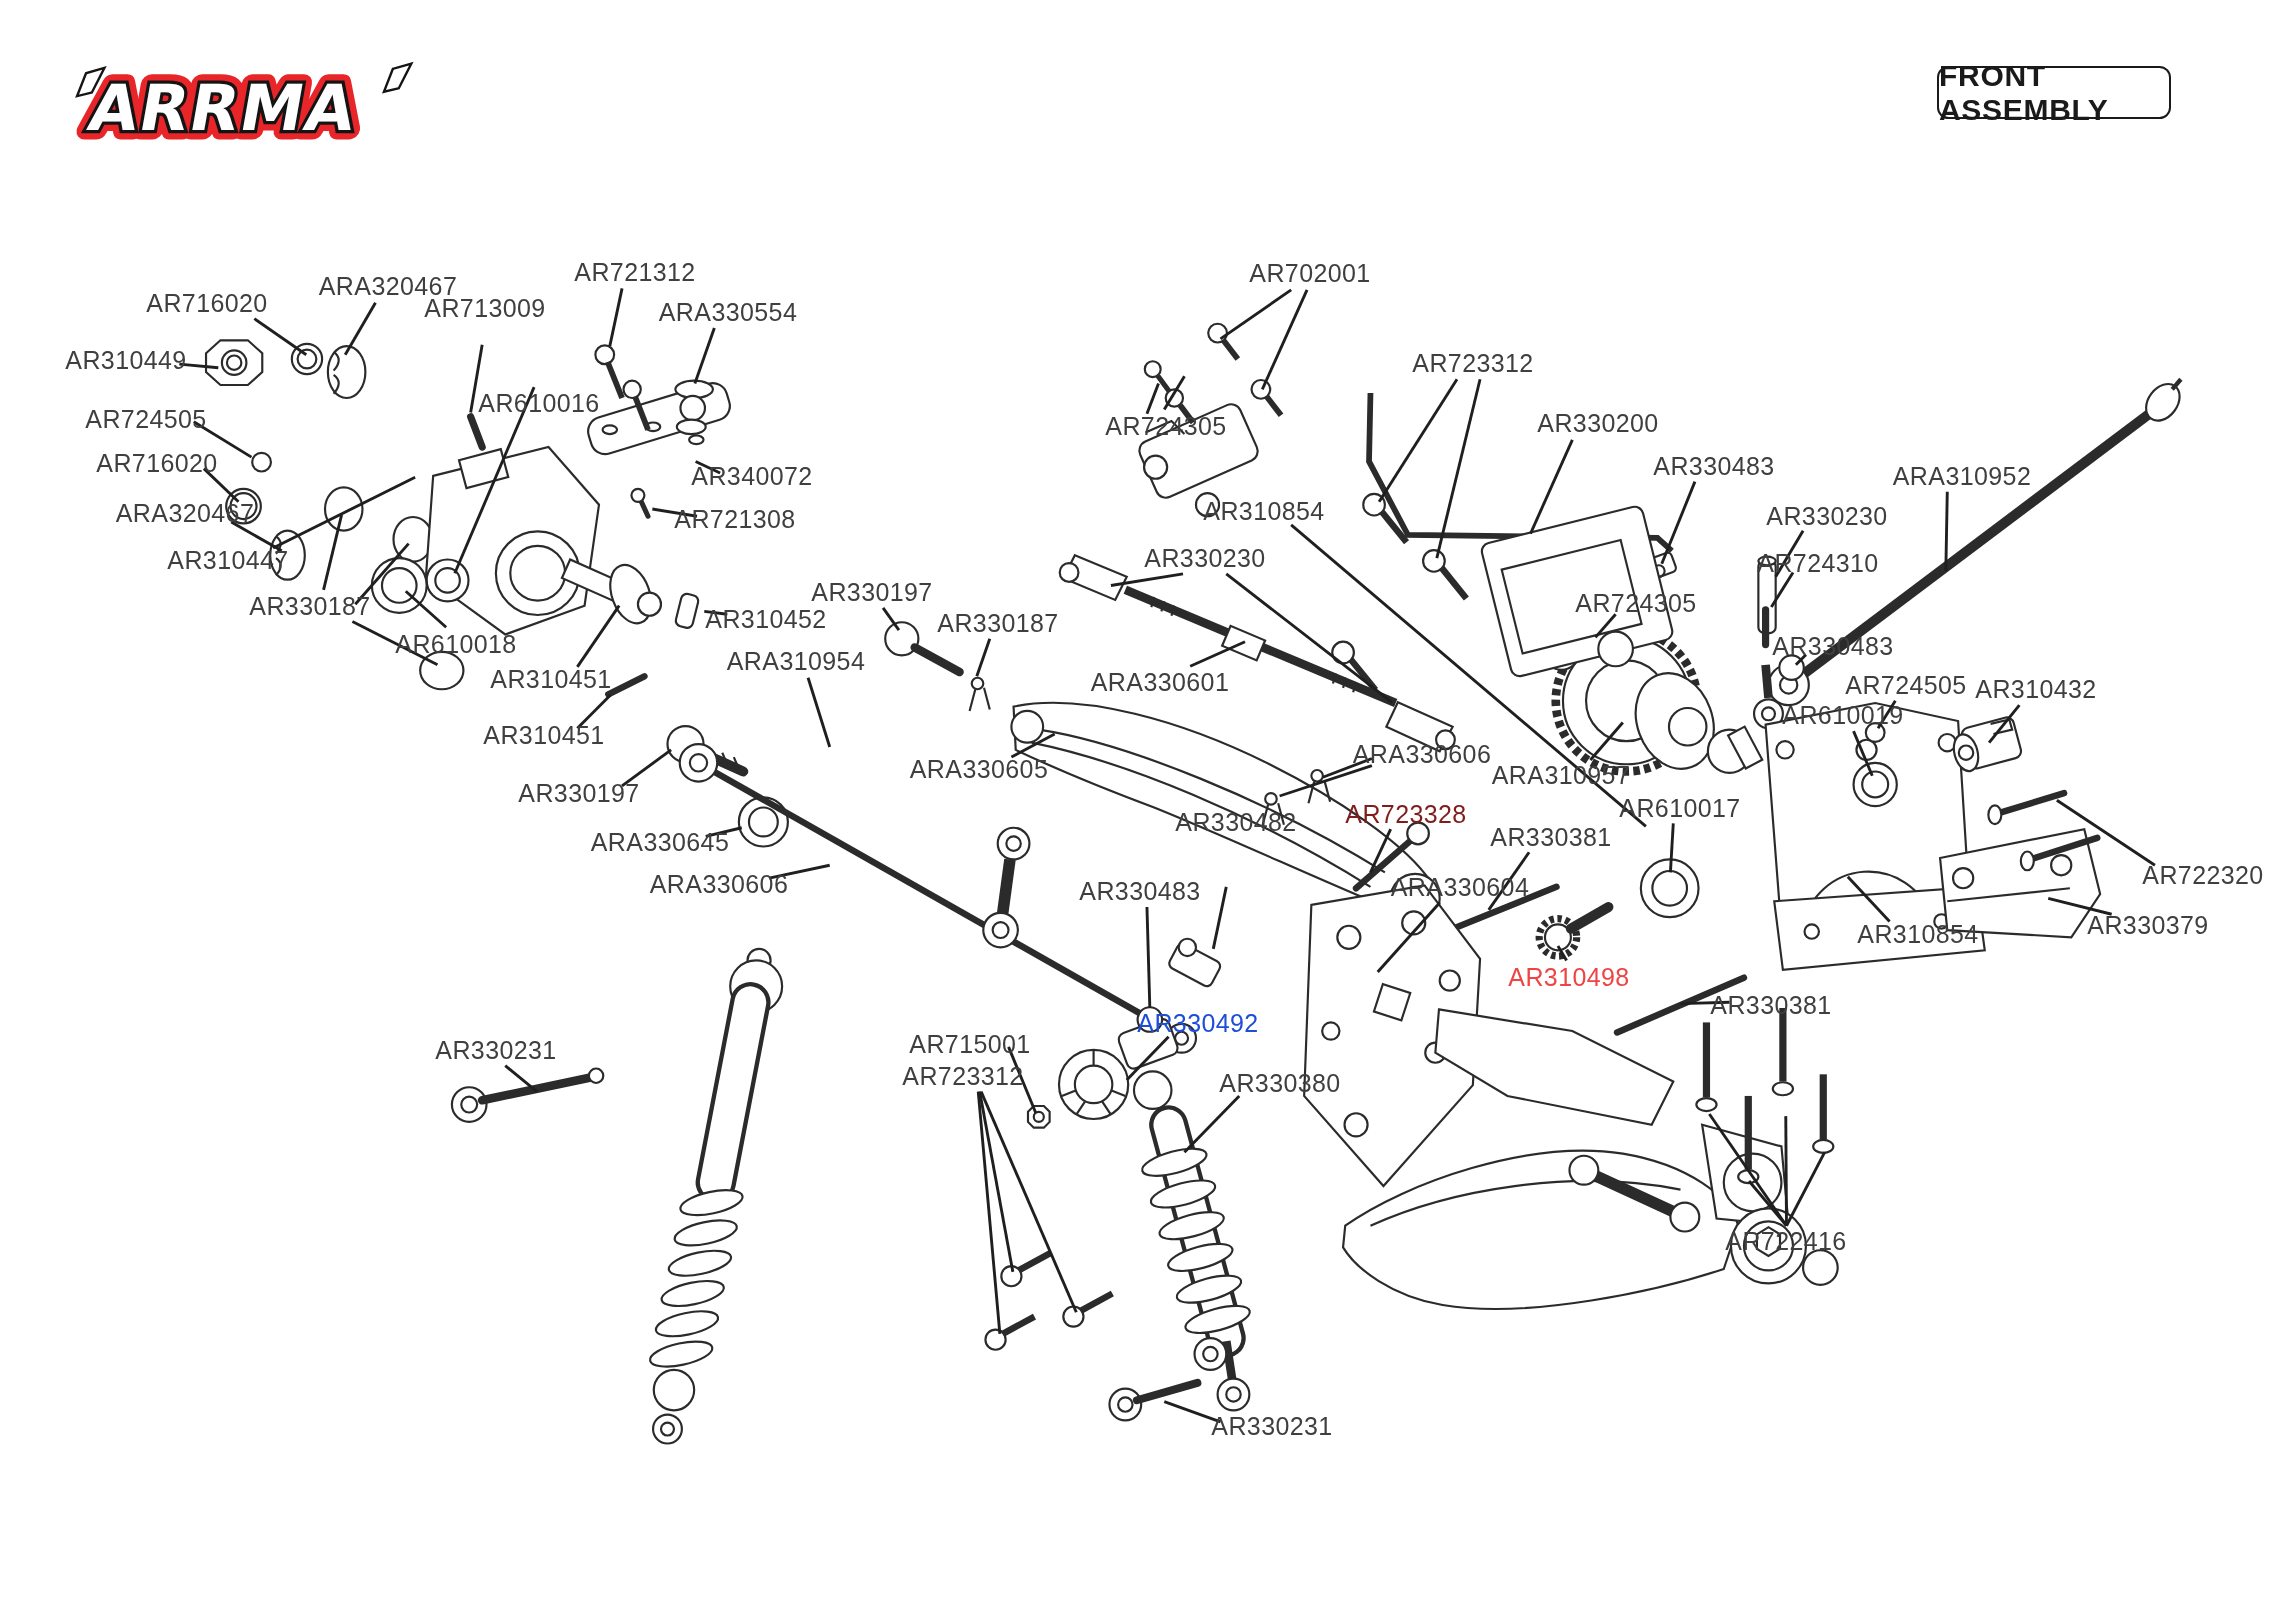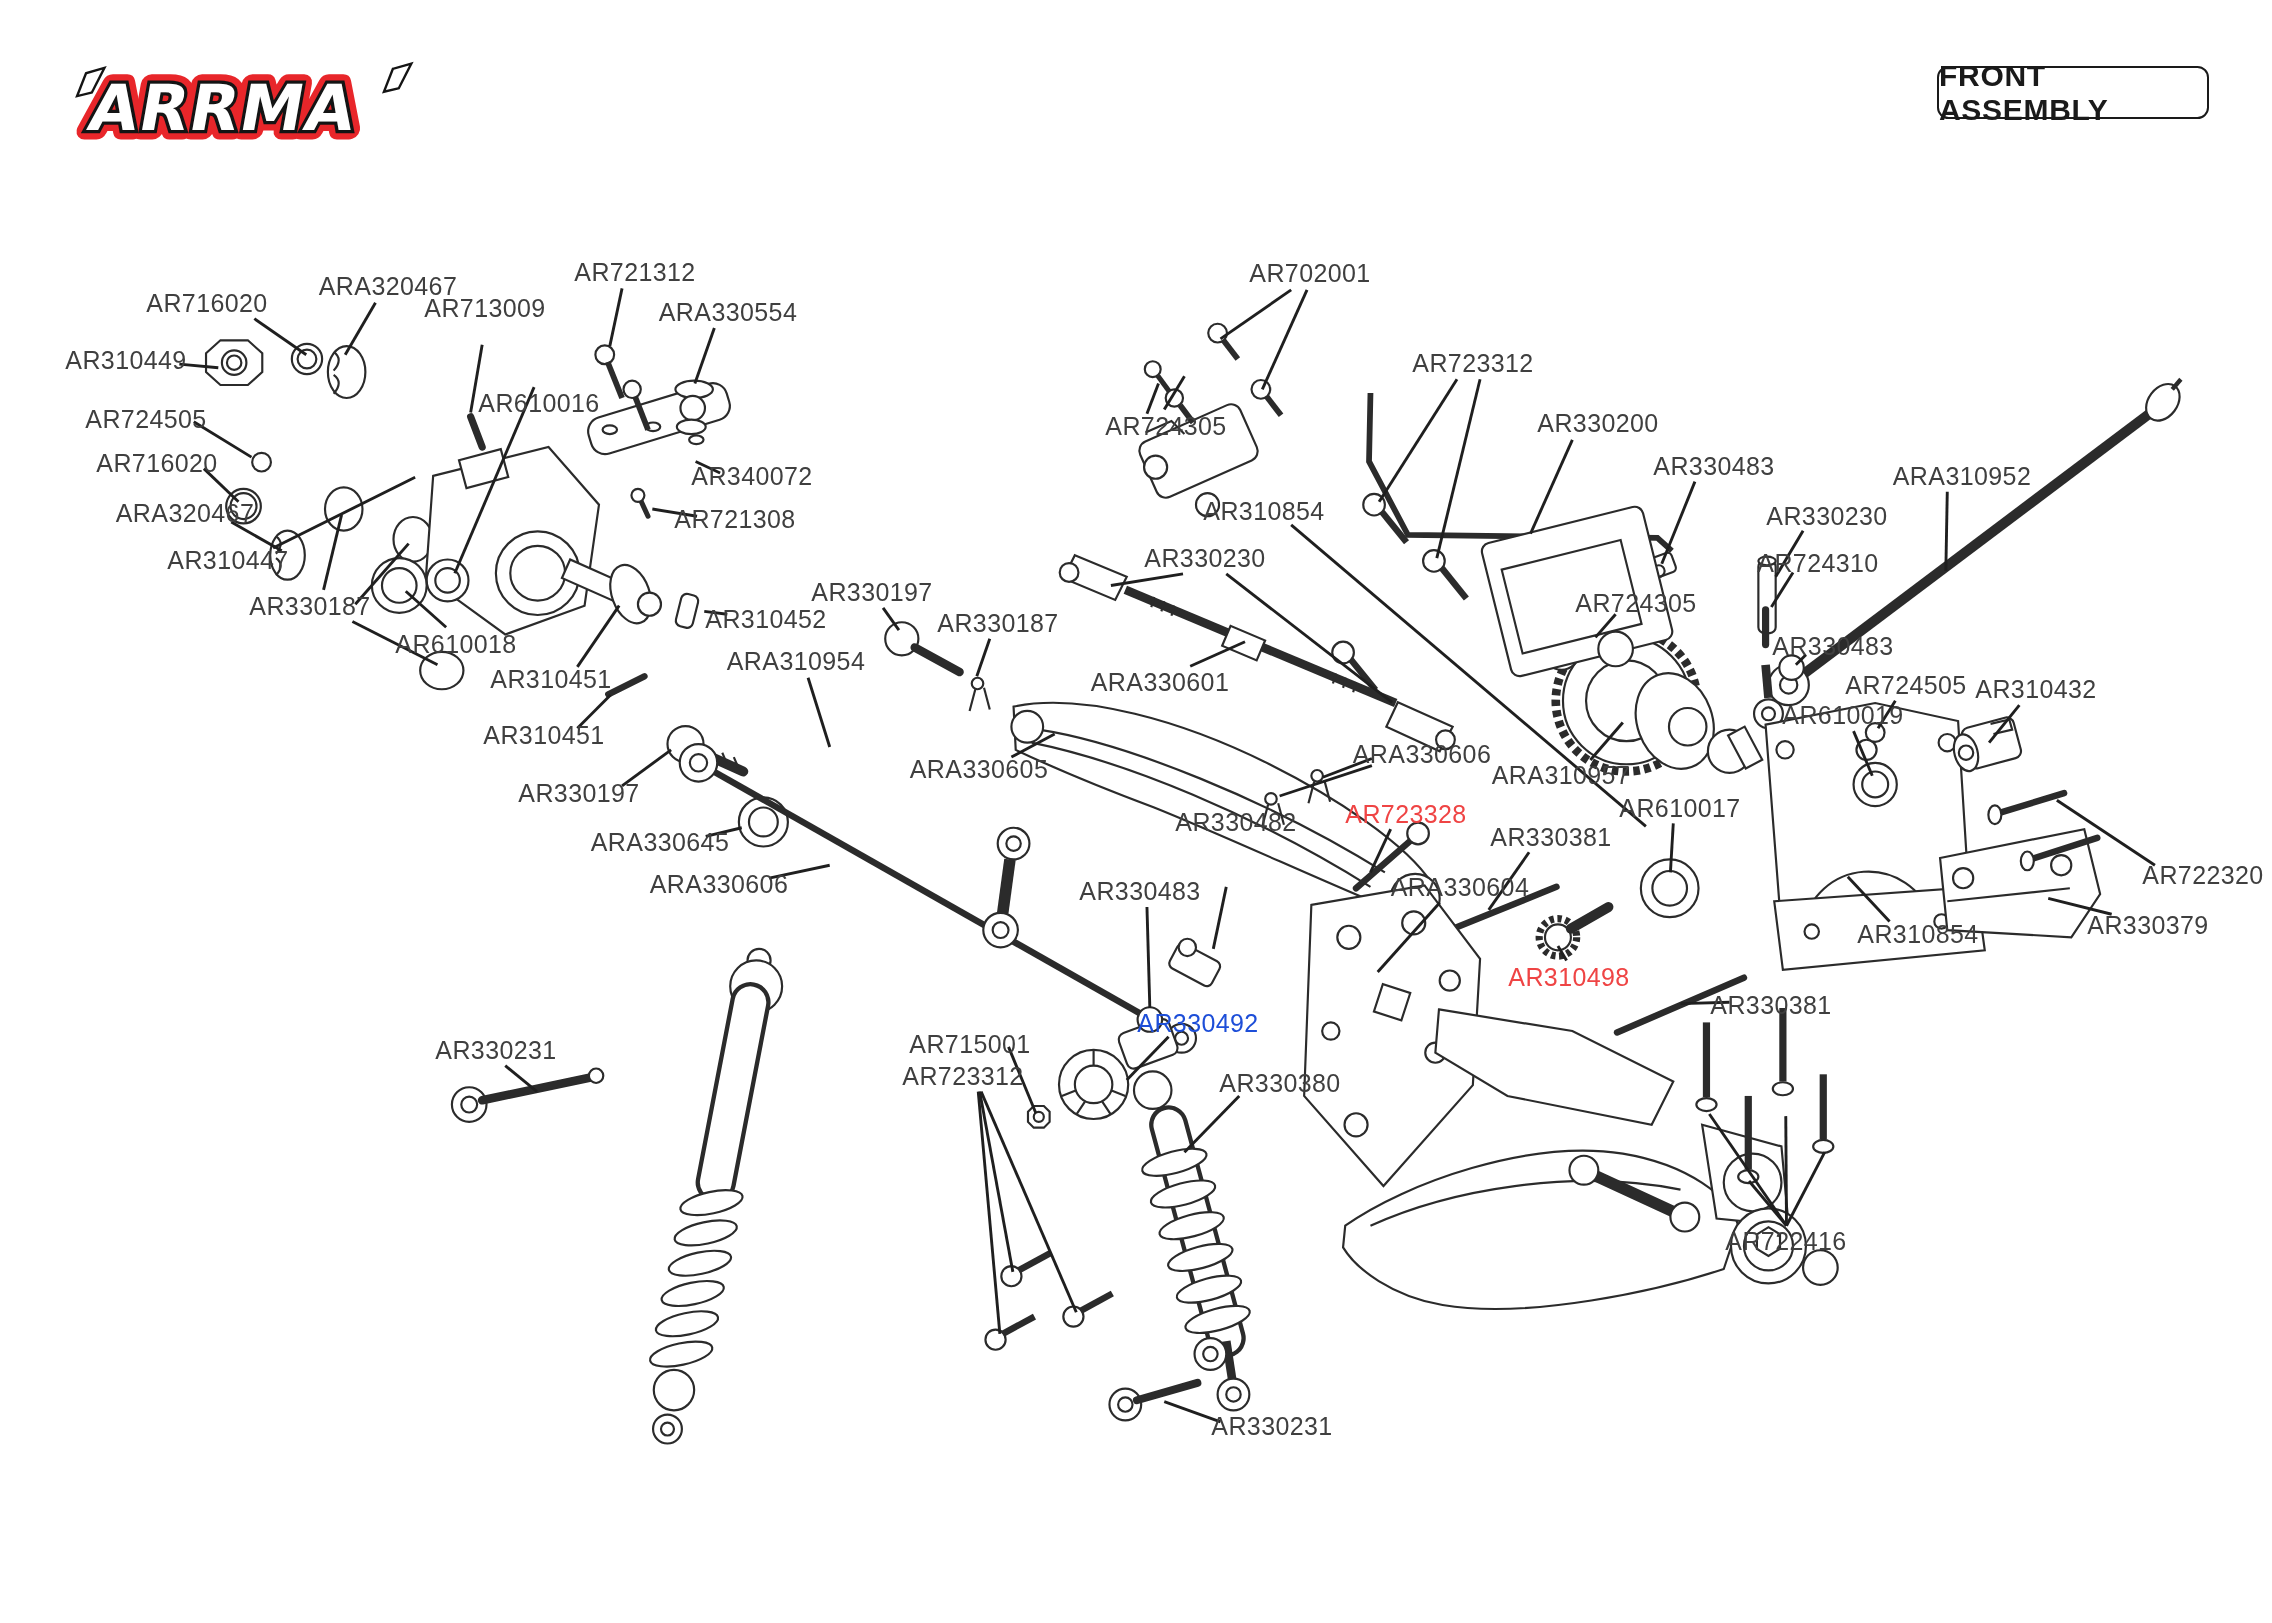--- a/index.html
+++ b/index.html
@@ -1,21 +1,21 @@
 <!DOCTYPE html>
 <html style="font-size:11.5px"><head>
 <meta charset="utf-8">
 <style>
   html,body{margin:0;padding:0;background:#fff;}
   #page{position:relative;width:2273px;height:1623px;background:#ffffff;overflow:hidden;
         font-family:"Liberation Sans", sans-serif;}
   #art{position:absolute;left:0;top:0;width:2273px;height:1623px;}
   .lbl{position:absolute;transform:translate(-50%,-50%);font-size:25px;color:#3f3f3f;
        letter-spacing:0.4px;white-space:nowrap;}
-  #title-box{position:absolute;left:1937px;top:66px;width:272px;height:53px;
+  #title-box{position:absolute;left:1937px;top:66px;width:234px;height:53px;
        border:2.9px solid #1a1a1a;border-radius:11.5px;display:flex;align-items:center;justify-content:center;
        box-sizing:border-box;}
   #title-box span{font-size:30px;font-weight:bold;color:#1a1a1a;letter-spacing:0.7px;}
   #footer-box{position:absolute;left:81px;top:1512px;width:493px;height:61px;background:#1c1c1c;
        border-radius:13px;display:flex;align-items:center;box-sizing:border-box;padding-left:26px;}
   #footer-box span{font-size:24px;font-weight:bold;color:#ffffff;letter-spacing:0.4px;}
   #logo{position:absolute;left:69px;top:61px;width:361px;height:87px;}
 </style>
 </head>
 <body>
@@ -518,21 +518,21 @@
       <div class="lbl" style="left: 1714px; top: 466px; color: rgb(63, 63, 63);">AR330483</div>
       <div class="lbl" style="left: 1962px; top: 476px; color: rgb(63, 63, 63);">ARA310952</div>
       <div class="lbl" style="left: 1827px; top: 516px; color: rgb(63, 63, 63);">AR330230</div>
       <div class="lbl" style="left: 1818px; top: 563px; color: rgb(63, 63, 63);">AR724310</div>
       <div class="lbl" style="left: 1636px; top: 603px; color: rgb(63, 63, 63);">AR724305</div>
       <div class="lbl" style="left: 1833px; top: 646px; color: rgb(63, 63, 63);">AR330483</div>
       <div class="lbl" style="left: 1906px; top: 685px; color: rgb(63, 63, 63);">AR724505</div>
       <div class="lbl" style="left: 2036px; top: 689px; color: rgb(63, 63, 63);">AR310432</div>
       <div class="lbl" style="left: 1843px; top: 715px; color: rgb(63, 63, 63);">AR610019</div>
       <div class="lbl" style="left: 1561px; top: 775px; color: rgb(63, 63, 63);">ARA310957</div>
-      <div class="lbl" style="left: 1406px; top: 814px; color: #ef4444;">AR723328</div>
+      <div class="lbl" style="left: 1406px; top: 814px; color: #7f1d1d;">AR723328</div>
       <div class="lbl" style="left: 1680px; top: 808px; color: rgb(63, 63, 63);">AR610017</div>
       <div class="lbl" style="left: 1551px; top: 837px; color: rgb(63, 63, 63);">AR330381</div>
       <div class="lbl" style="left: 1460px; top: 887px; color: rgb(63, 63, 63);">ARA330604</div>
       <div class="lbl" style="left: 2203px; top: 875px; color: rgb(63, 63, 63);">AR722320</div>
       <div class="lbl" style="left: 2148px; top: 925px; color: rgb(63, 63, 63);">AR330379</div>
       <div class="lbl" style="left: 1918px; top: 934px; color: rgb(63, 63, 63);">AR310854</div>
       <div class="lbl" style="left: 1569px; top: 977px; color: #ef4444;">AR310498</div>
       <div class="lbl" style="left: 1771px; top: 1005px; color: rgb(63, 63, 63);">AR330381</div>
       <div class="lbl" style="left: 1786px; top: 1241px; color: rgb(63, 63, 63);">AR722416</div>
       <div class="lbl" style="left: 1140px; top: 891px; color: rgb(63, 63, 63);">AR330483</div>

